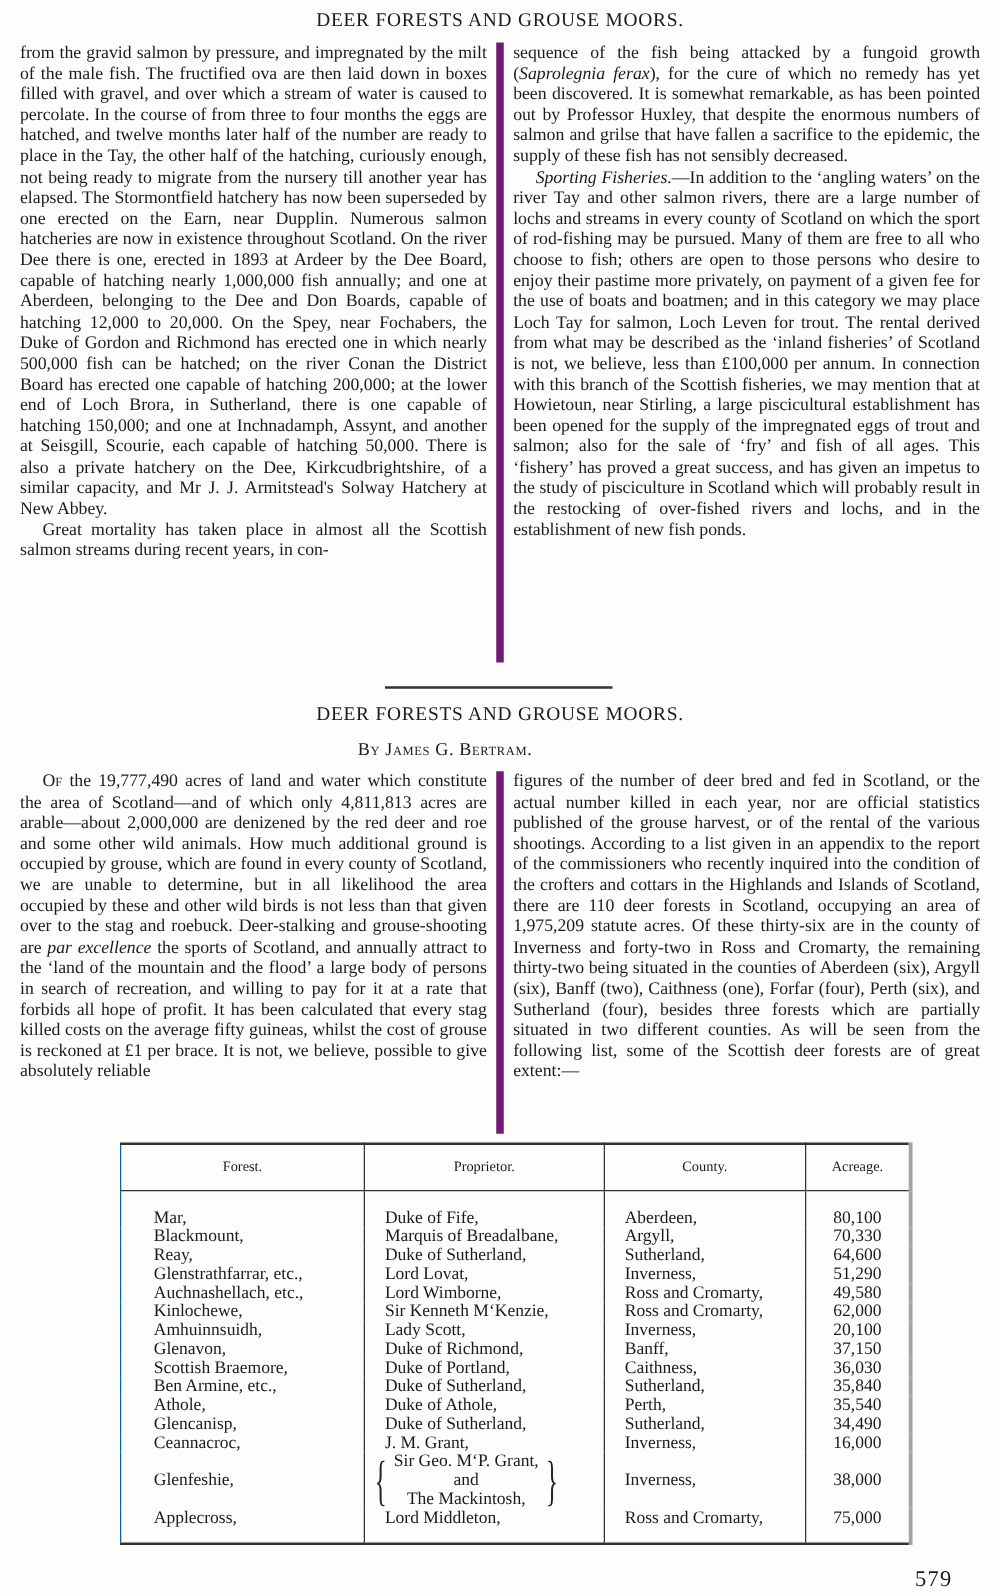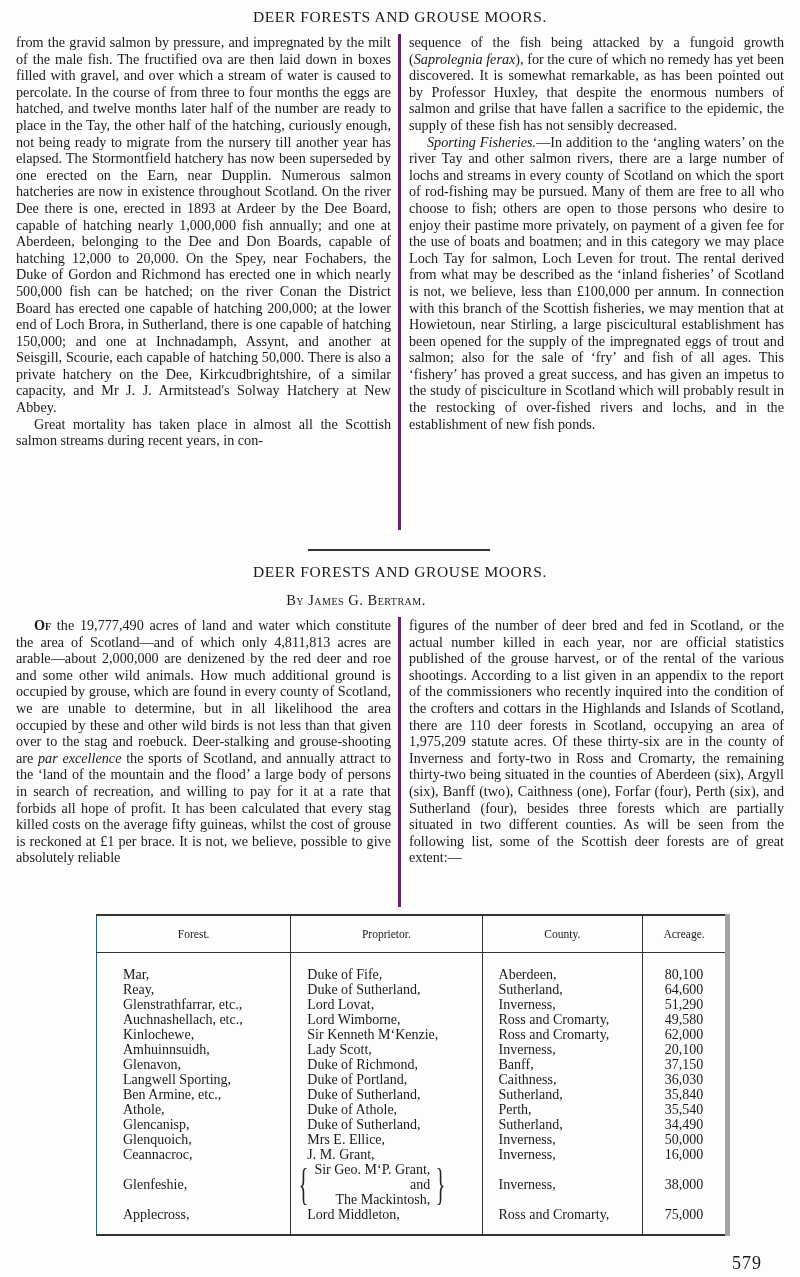--- a/index.html
+++ b/index.html
@@ -5,47 +5,47 @@
   html, body { margin: 0; padding: 0; background: #fdfdfb; }
   body { width: 800px; height: 1277px; position: relative; overflow: hidden;
          font-family: "Liberation Serif", "DejaVu Serif", serif; color: #1a1a1a; }
   .running-head { position: absolute; top: 8px; left: 0; width: 800px; text-align: center;
          font-size: 15.5px; letter-spacing: 0.6px; }
   .cols { position: absolute; left: 16px; width: 768px; display: flex; }
   .col { width: 380px; font-size: 14.2px; line-height: 16.6px; text-align: justify; }
   .col p { margin: 0; }
   .col p.indent { text-indent: 18px; }
   .col-left { padding-right: 7px; }
-  .col-right { padding-left: 8px; border-left: 3px solid #701a75; }
+  .col-right { padding-left: 8px; border-left: 6px solid #701a75; }
   .top-cols { top: 34px; height: 496px; }
   .rule { position: absolute; top: 549px; left: 308px; width: 182px; border-top: 2px solid #333; }
   .section-title { position: absolute; top: 563px; left: 0; width: 800px; text-align: center;
          font-size: 15.5px; letter-spacing: 0.6px; }
   .byline { position: absolute; top: 592px; left: 0; width: 712px; text-align: center;
          font-size: 14.5px; font-variant: small-caps; letter-spacing: 0.5px; }
   .bottom-cols { top: 617px; height: 290px; }
-  .smallcaps { font-variant: small-caps; font-weight: bold; }
+  .smallcaps { font-variant: small-caps; }
   table.forests { position: absolute; top: 914px; left: 96px; width: 634px;
          border-collapse: collapse; font-size: 14px; line-height: 15px; }
   table.forests th { font-weight: normal; font-size: 11.5px; height: 36px; padding: 0;
          border-bottom: 1px solid #333; }
   table.forests th, table.forests td { border-left: 1px solid #333; }
   table.forests th:first-child, table.forests td:first-child { border-left: 1px solid #0369a1; }
-  table.forests th:last-child, table.forests td:last-child { border-right: 5px solid #a3a3a3; }
+  table.forests th:last-child, table.forests td:last-child { border-right: 3px solid #a3a3a3; }
   table.forests { border-top: 2px solid #333; border-bottom: 2px solid #333; }
   table.forests td { padding: 0; vertical-align: middle; }
   table.forests tr.first td { padding-top: 14px; }
   table.forests tr.last td { padding-bottom: 12px; }
   td.c-forest { padding-left: 26px !important; width: 163px; }
   td.c-prop { padding-left: 16px !important; width: 170px; }
   td.c-county { padding-left: 16px !important; width: 140px; }
   td.c-acre { text-align: center; width: 80px; }
   .brace-cell { display: flex; align-items: center; }
   .brace { font-size: 44px; line-height: 40px; transform: scaleX(0.45); color: #222; }
-  .brace-lines { text-align: right; line-height: 15px; }
+  .brace-lines { text-align: center; line-height: 15px; }
   .page-number { position: absolute; top: 1253px; left: 732px; font-size: 18px; letter-spacing: 1px; }
 </style>
 </head>
 <body>
 
 <div class="running-head">DEER FORESTS AND GROUSE MOORS.</div>
 
 <div class="cols top-cols">
   <div class="col col-left">
     <p>from the gravid salmon by pressure, and impregnated by the milt of the male fish.  The fructified ova are then laid down in boxes filled with gravel, and over which a stream of water is caused to percolate.  In the course of from three to four months the eggs are hatched, and twelve months later half of the number are ready to place in the Tay, the other half of the hatching, curiously enough, not being ready to migrate from the nursery till another year has elapsed.  The Stormontfield hatchery has now been superseded by one erected on the Earn, near Dupplin.  Numerous salmon hatcheries are now in existence throughout Scotland.  On the river Dee there is one, erected in 1893 at Ardeer by the Dee Board, capable of hatching nearly 1,000,000 fish annually; and one at Aberdeen, belonging to the Dee and Don Boards, capable of hatching 12,000 to 20,000.  On the Spey, near Fochabers, the Duke of Gordon and Richmond has erected one in which nearly 500,000 fish can be hatched; on the river Conan the District Board has erected one capable of hatching 200,000; at the lower end of Loch Brora, in Sutherland, there is one capable of hatching 150,000; and one at Inchnadamph, Assynt, and another at Seisgill, Scourie, each capable of hatching 50,000.  There is also a private hatchery on the Dee, Kirkcudbrightshire, of a similar capacity, and Mr J. J. Armitstead's Solway Hatchery at New Abbey.</p>
@@ -80,20 +80,26 @@
     </tr>
   </thead>
   <tbody id="table-body">
     <tr class="first">
         <td class="c-forest">Mar,</td>
         <td class="c-prop">Duke of Fife,</td>
         <td class="c-county">Aberdeen,</td>
         <td class="c-acre">80,100</td>
       </tr>
       <tr>
+        <td class="c-forest">Blackmount,</td>
+        <td class="c-prop">Marquis of Breadalbane,</td>
+        <td class="c-county">Argyll,</td>
+        <td class="c-acre">70,330</td>
+      </tr>
+      <tr>
         <td class="c-forest">Reay,</td>
         <td class="c-prop">Duke of Sutherland,</td>
         <td class="c-county">Sutherland,</td>
         <td class="c-acre">64,600</td>
       </tr>
       <tr>
         <td class="c-forest">Glenstrathfarrar, etc.,</td>
         <td class="c-prop">Lord Lovat,</td>
         <td class="c-county">Inverness,</td>
         <td class="c-acre">51,290</td>
@@ -116,21 +122,21 @@
         <td class="c-county">Inverness,</td>
         <td class="c-acre">20,100</td>
       </tr>
       <tr>
         <td class="c-forest">Glenavon,</td>
         <td class="c-prop">Duke of Richmond,</td>
         <td class="c-county">Banff,</td>
         <td class="c-acre">37,150</td>
       </tr>
       <tr>
-        <td class="c-forest">Langwell Sporting,</td>
+        <td class="c-forest">Scottish Braemore,</td>
         <td class="c-prop">Duke of Portland,</td>
         <td class="c-county">Caithness,</td>
         <td class="c-acre">36,030</td>
       </tr>
       <tr>
         <td class="c-forest">Ben Armine, etc.,</td>
         <td class="c-prop">Duke of Sutherland,</td>
         <td class="c-county">Sutherland,</td>
         <td class="c-acre">35,840</td>
       </tr>
@@ -138,26 +144,20 @@
         <td class="c-forest">Athole,</td>
         <td class="c-prop">Duke of Athole,</td>
         <td class="c-county">Perth,</td>
         <td class="c-acre">35,540</td>
       </tr>
       <tr>
         <td class="c-forest">Glencanisp,</td>
         <td class="c-prop">Duke of Sutherland,</td>
         <td class="c-county">Sutherland,</td>
         <td class="c-acre">34,490</td>
-      </tr>
-      <tr>
-        <td class="c-forest">Glenquoich,</td>
-        <td class="c-prop">Mrs E. Ellice,</td>
-        <td class="c-county">Inverness,</td>
-        <td class="c-acre">50,000</td>
       </tr>
       <tr>
         <td class="c-forest">Ceannacroc,</td>
         <td class="c-prop">J. M. Grant,</td>
         <td class="c-county">Inverness,</td>
         <td class="c-acre">16,000</td>
       </tr>
       <tr class="joint">
       <td class="c-forest">Glenfeshie,</td>
       <td class="c-prop" style="padding-left:2px !important">

